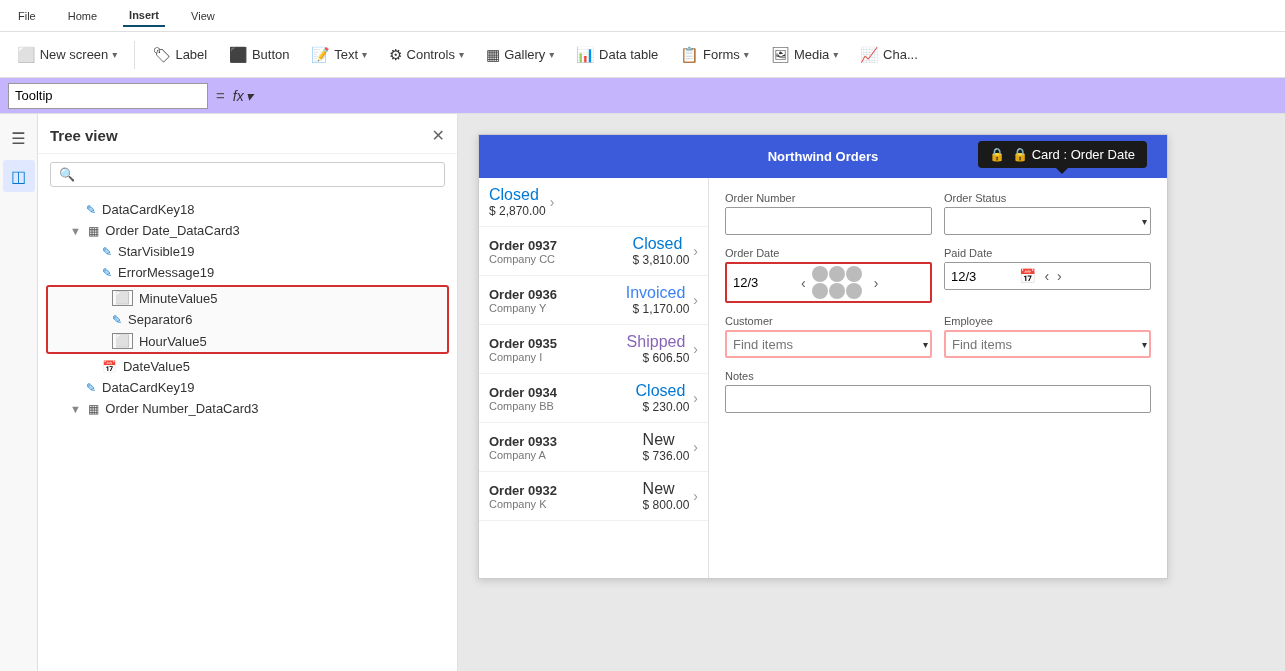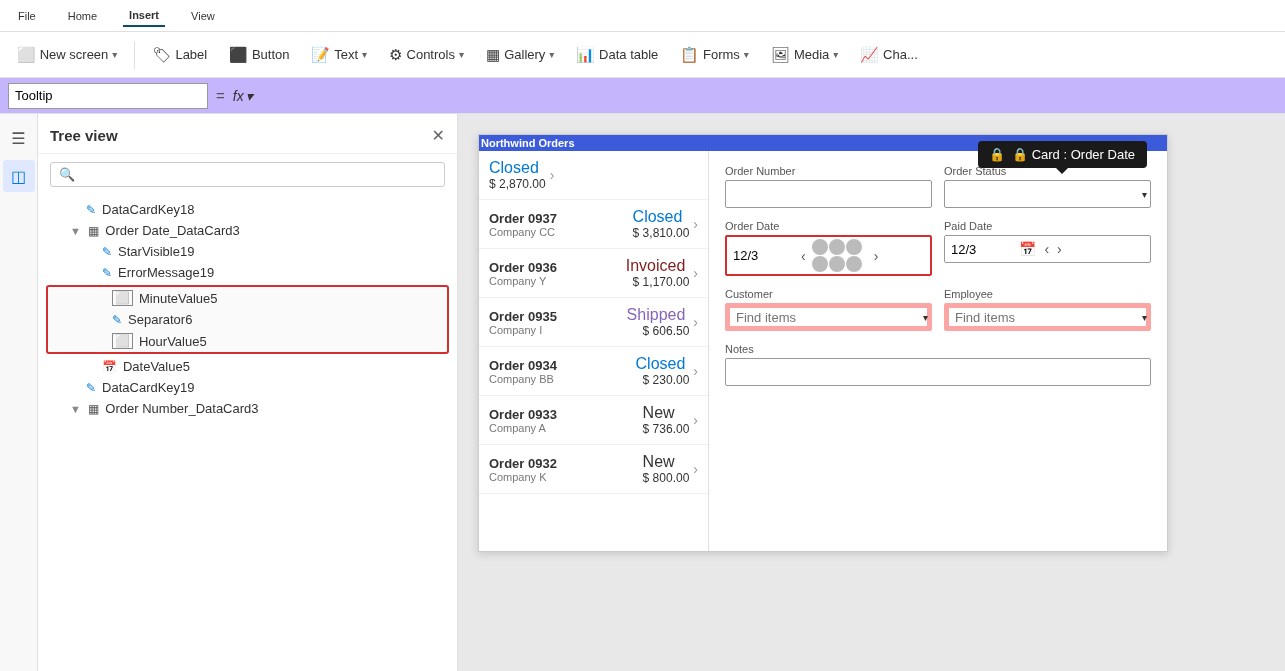--- a/index.html
+++ b/index.html
@@ -90,43 +90,43 @@
       justify-content: flex-start; padding: 20px; position: relative;
     }
 
     
     .app-preview {
       width: 690px; background: #fff; border: 1px solid #ccc;
       box-shadow: 0 2px 8px rgba(0,0,0,0.15); position: relative;
     }
 
     .app-header {
-      background: #3b5bdb; color: #fff; 
-      padding: 2px; font-size: 11px; font-weight: 600;
+      background: #3b5bdb; color: #fff; text-align: center;
+      padding: 14px; font-size: 13px; font-weight: 600;
     }
 
     
     .orders-panel {
       display: flex; height: 400px;
     }
     .orders-list {
       width: 230px; border-right: 1px solid #e0e0e0;
       overflow-y: auto;
     }
     .order-row {
       display: flex; align-items: center; padding: 8px 10px;
       border-bottom: 1px solid #f0f0f0; cursor: pointer;
     }
     .order-info { flex: 1; }
     .order-number { font-weight: 600; font-size: 13px; color: #333; }
     .order-company { font-size: 11px; color: #777; }
     .order-status { font-size: 16px; text-align: left; margin-right: 4px; }
     .order-amount { font-size: 12px; text-align: right; color: #333; }
     .status-closed { color: #0078d4; }
-    .status-invoiced { color: #7f1d1d; margin-left: 36px; }
+    .status-invoiced { color: #3b82f6; margin-left: 36px; }
     .status-shipped { color: #8764b8; }
     .status-new { color: #333; }
     .order-chevron { color: #999; font-size: 14px; margin-left: 4px; }
     .warning-icon { color: #ffb900; font-size: 12px; margin-left: 3px; }
 
     
     .form-panel {
       flex: 1; padding: 14px 16px;
     }
     .form-row { display: flex; gap: 12px; margin-bottom: 12px; }
@@ -152,21 +152,21 @@
       display: flex; align-items: center; border: 2px solid #d32f2f; border-radius: 2px;
       position: relative;
     }
     .date-input {
       height: 28px; border: none; outline: none;
       padding: 2px 6px; font-size: 13px; background: #fff; width: 70px;
     }
     .date-icon { font-size: 14px; color: #555; padding: 0 4px; cursor: pointer; }
 
     .find-items-input {
-      height: 28px; border: 5px solid #fca5a5; border-radius: 2px;
+      height: 28px; border: 2px solid #fca5a5; border-radius: 2px;
       padding: 2px 6px; font-size: 13px; background: #fff;
       width: 100%;
     }
     .notes-input {
       height: 28px; border: 1px solid #999; border-radius: 2px;
       padding: 2px 6px; font-size: 13px; background: #fff;
       width: 100%;
     }
 
     

